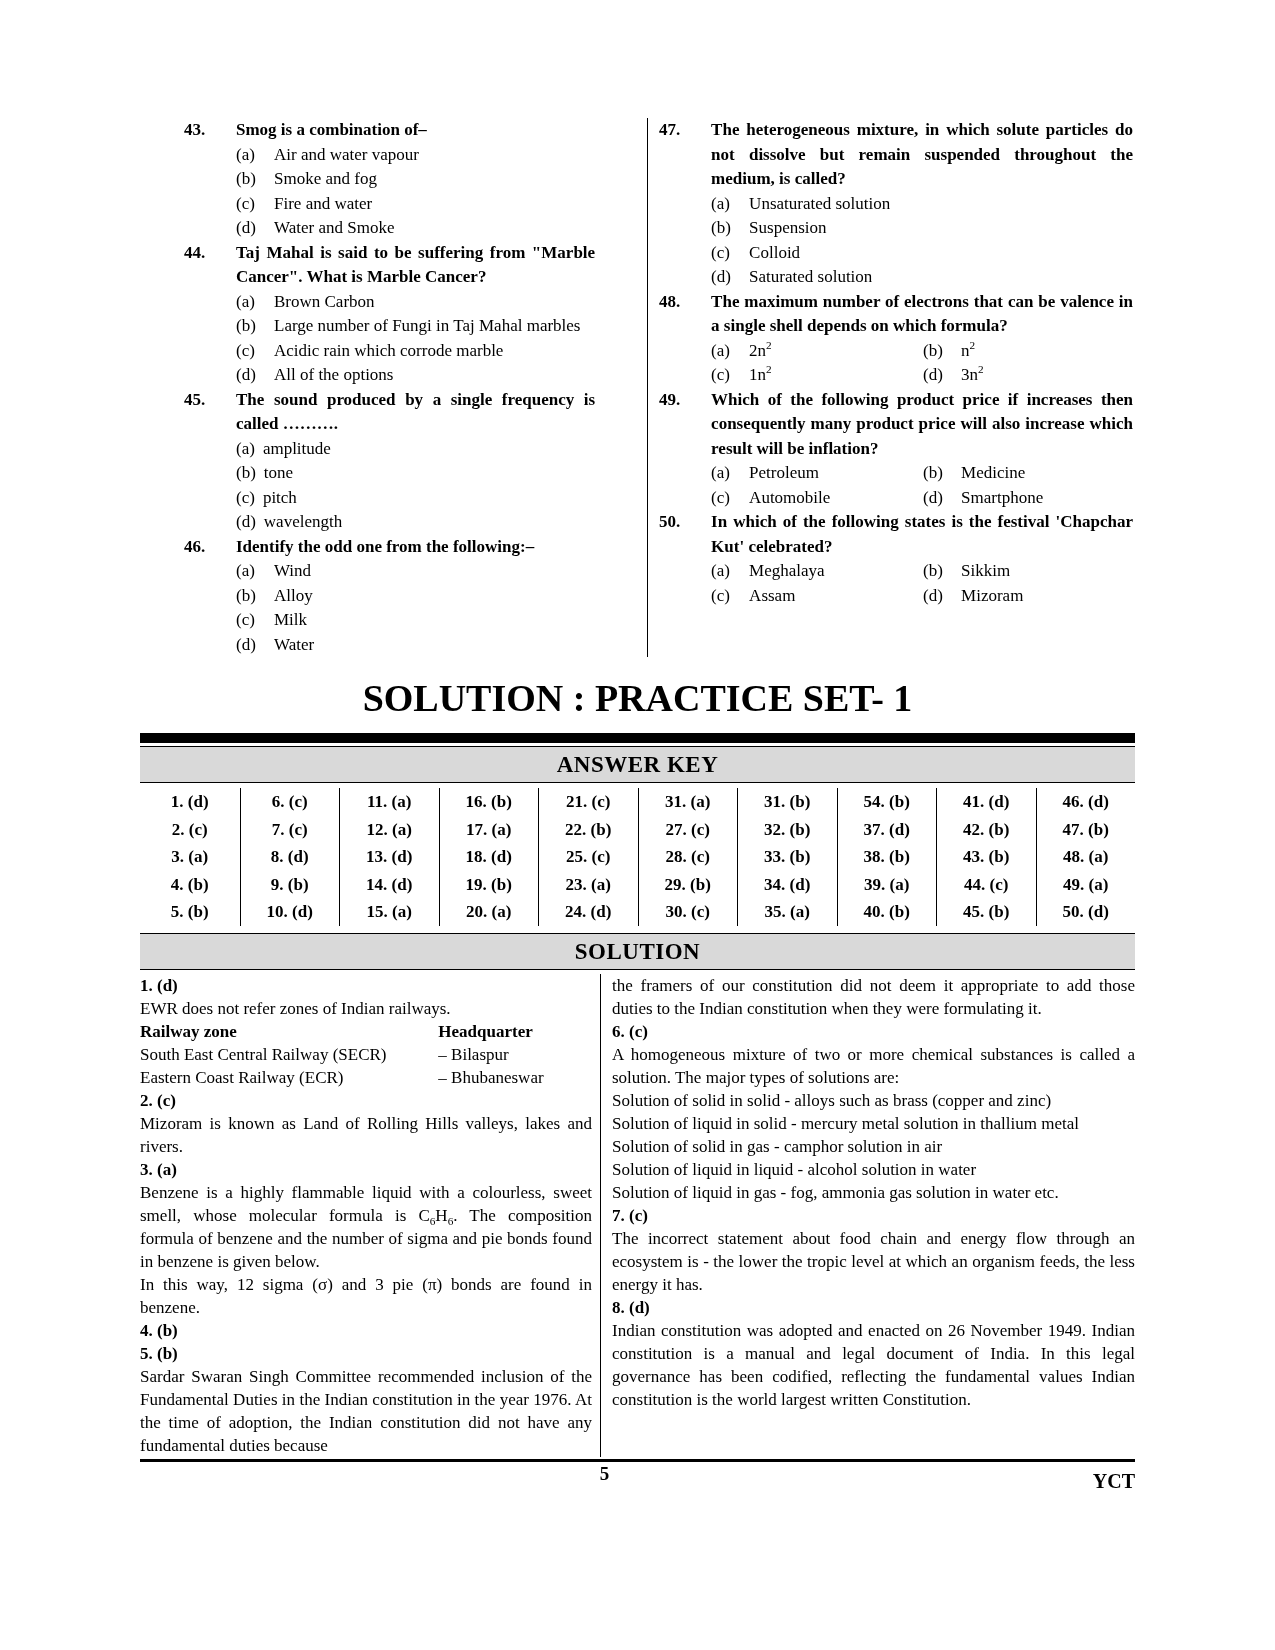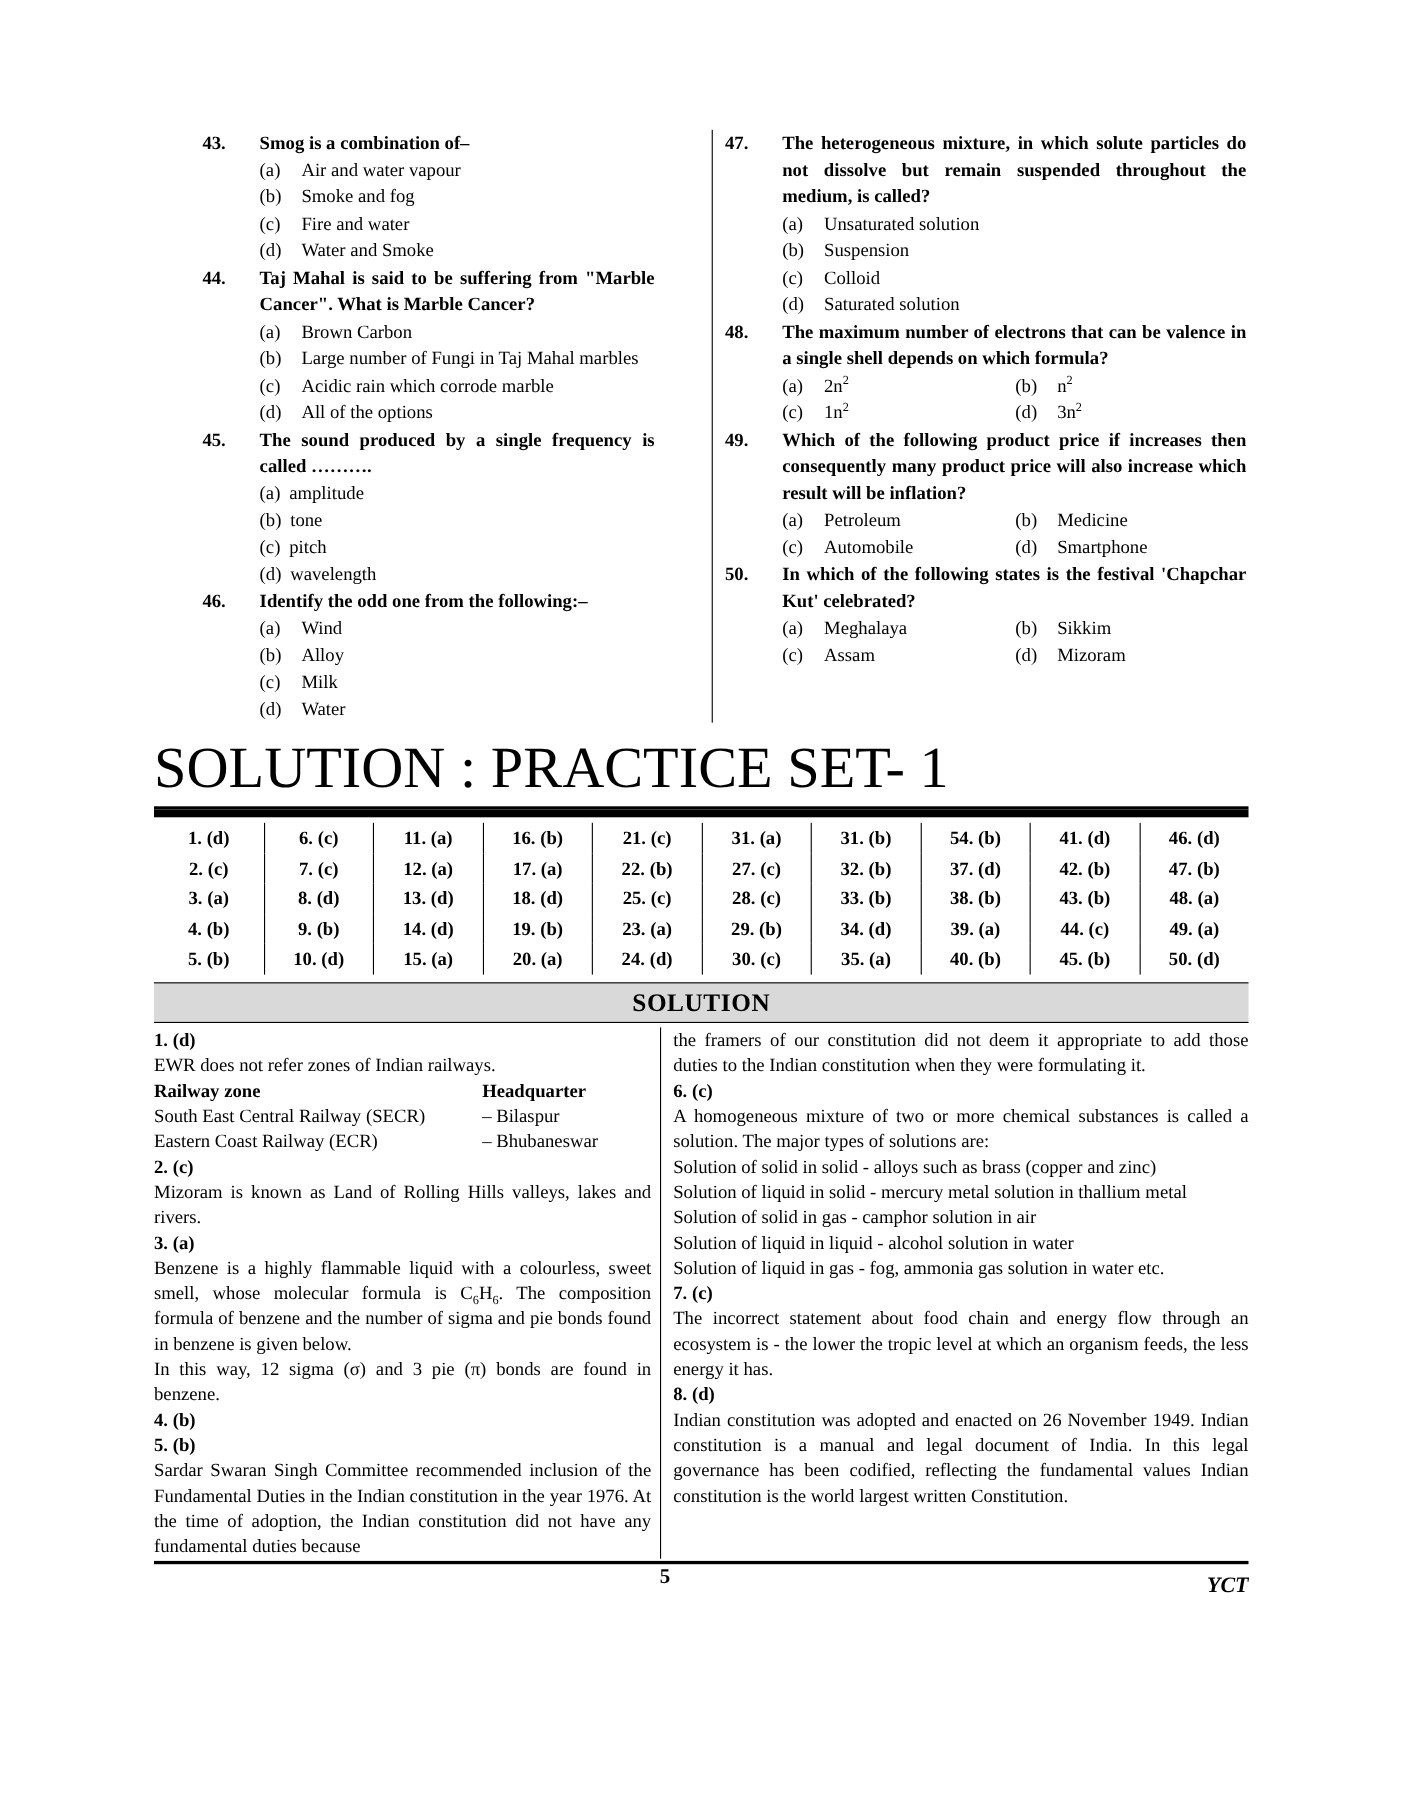--- a/index.html
+++ b/index.html
@@ -24,22 +24,22 @@
   .opt-label { width:38px; flex:none; }
   .q-options.tight .opt-label { width:auto; margin-right:8px; }
   .q-grid { padding-left:52px; }
   .q-grid-row { display:flex; }
   .q-grid-row .q-opt { width:50%; }
   sup { font-size:66%; vertical-align:super; line-height:0; }
   sub { font-size:66%; vertical-align:sub;   line-height:0; }
 
   
   .set-title {
-    margin:16px 0 10px 0; text-align:left;
-    font-size:53px; font-weight:normal; line-height:50px;
+    margin:16px 0 10px 0; text-align:center;
+    font-size:38px; font-weight:bold; line-height:50px;
   }
   .double-rule { border-top:3px solid #000; height:7px; border-bottom:7px solid #000; }
 
   
   .band {
     margin-top:3px; background:#d9d9d9;
     border-top:1.5px solid #000; border-bottom:1.5px solid #000;
     text-align:center; font-weight:bold; font-size:23px;
     padding:5px 0 4px 0; letter-spacing:0.5px;
   }
@@ -59,21 +59,21 @@
   .sol-p.no-just { text-align:left; }
   .sol-kv { display:flex; line-height:23px; }
   .sol-kv .kv-left { flex:1; }
   .sol-kv .kv-right { width:34%; }
   .sol-kv.bold { font-weight:bold; }
 
   
   .footer-rule { border-top:3.5px solid #000; margin-top:2px; }
   .footer { position:relative; height:34px; }
   .page-num { position:absolute; left:46.2%; top:1px; font-weight:bold; font-size:19px; }
-  .brand    { position:absolute; right:0;  top:8px; font-weight:bold; font-size:20px;font-style:italic; }
+  .brand    { position:absolute; right:0;  top:8px; font-weight:bold; font-size:20px; }
 </style>
 </head>
 <body>
 
 <div class="page">
 
   <section class="q-section">
     <div class="q-col q-col-left" id="qcol-left">
         <div class="question">
           <div class="q-head">
@@ -281,20 +281,23 @@
             </div>
           </div>
         </div>
       </div>
   </section>
 
   <h1 class="set-title">SOLUTION : PRACTICE SET- 1</h1>
 
   <div class="double-rule"></div>
 
+  <div class="band">
+    <span>ANSWER KEY</span>
+  </div>
 
   <div class="akey" id="akey">
       <div class="ak-cell">1. (d)</div>
       <div class="ak-cell bl">6. (c)</div>
       <div class="ak-cell bl">11. (a)</div>
       <div class="ak-cell bl">16. (b)</div>
       <div class="ak-cell bl">21. (c)</div>
       <div class="ak-cell bl">31. (a)</div>
       <div class="ak-cell bl">31. (b)</div>
       <div class="ak-cell bl">54. (b)</div>

